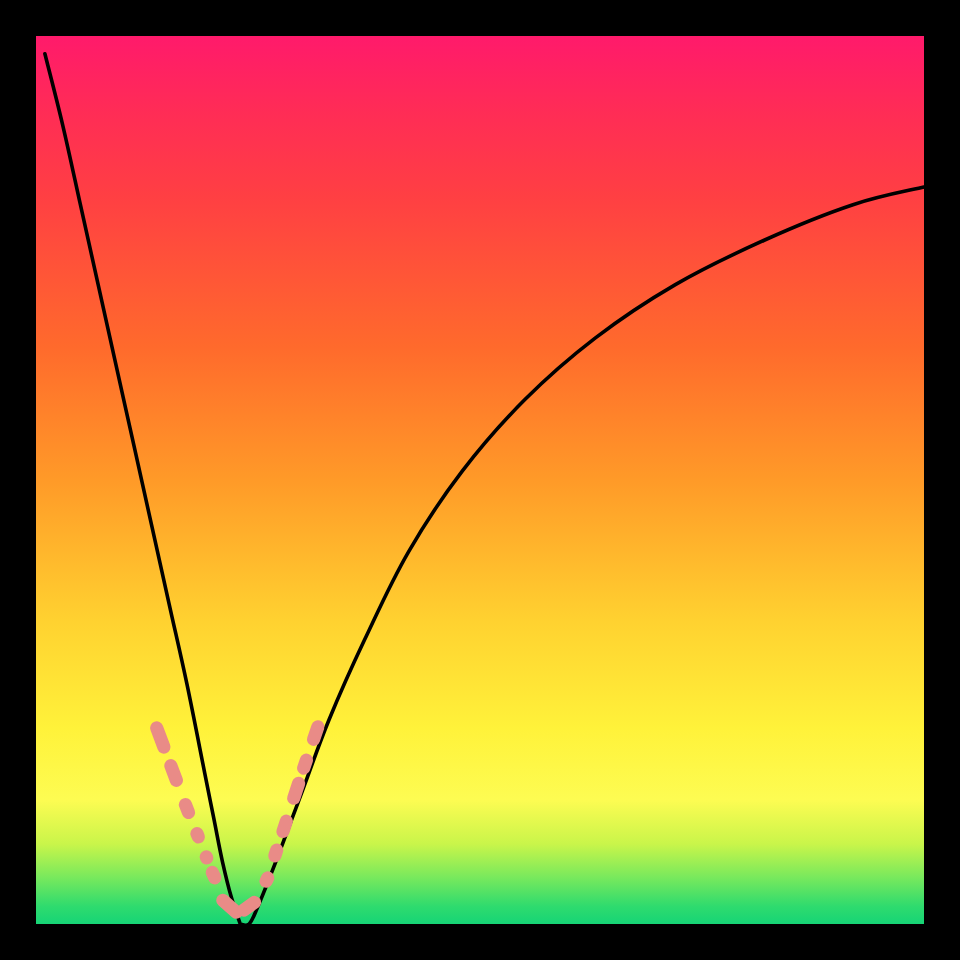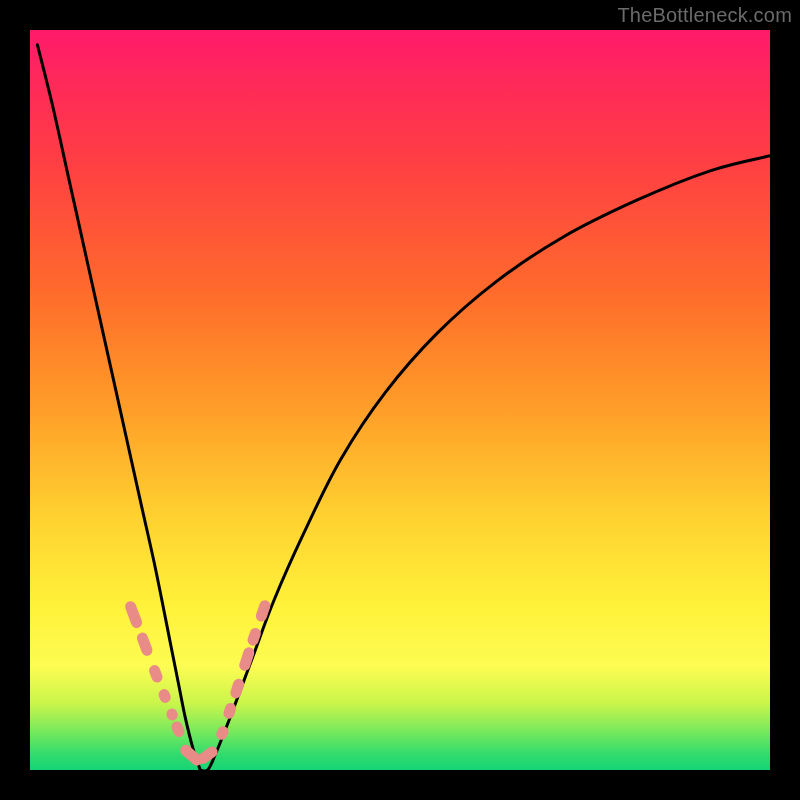--- a/index.html
+++ b/index.html
@@ -66,21 +66,20 @@
   }
   
   .marker {
     fill: #e98b87;
   }
 </style>
 </head>
 <body>
 
 <div class="frame">
-  <div class="watermark">TheBottleneck.com</div>
 
   <div class="plot-area">
     <svg class="curve" viewBox="0 0 740 740">
       <path id="main-path" class="main-curve" d="M 7.4 14.800000000000068 C 10.1 25.5, 16.9 51.4, 22.2 74.0 C 27.5 96.6, 31.7 116.6, 37.0 140.6 C 42.3 164.6, 46.5 183.2, 51.8 207.2 C 57.1 231.2, 61.3 249.8, 66.6 273.8 C 71.9 297.8, 76.1 316.4, 81.4 340.4 C 86.7 364.4, 90.9 383.0, 96.2 407.0 C 101.5 431.0, 105.7 449.6, 111.0 473.6 C 116.3 497.6, 120.5 514.9, 125.8 540.2 C 131.1 565.5, 136.6 594.2, 140.6 614.2 C 144.6 634.2, 145.3 637.9, 148.0 651.2 C 150.7 664.5, 152.7 676.2, 155.4 688.2 C 158.1 700.2, 160.1 708.5, 162.8 717.8 C 165.5 727.1, 168.9 736.0, 170.2 740.0 L 170.2 740.0 C 171.5 740.0, 174.9 742.7, 177.6 740.0 C 180.3 737.3, 181.0 734.5, 185.0 725.2 C 189.0 715.9, 193.1 705.5, 199.8 688.2 C 206.5 670.9, 214.0 650.3, 222.0 629.0 C 230.0 607.7, 234.9 592.4, 244.2 569.8 C 253.5 547.2, 261.8 528.5, 273.8 503.2 C 285.8 477.9, 296.1 454.5, 310.8 429.2 C 325.5 403.9, 337.9 385.2, 355.2 362.6 C 372.5 340.0, 387.0 323.4, 407.0 303.4 C 427.0 283.4, 443.6 268.9, 466.2 251.6 C 488.8 234.3, 507.5 221.9, 532.8 207.2 C 558.1 192.5, 580.2 182.2, 606.8 170.2 C 633.4 158.2, 656.8 148.6, 680.8 140.6 C 704.8 132.6, 729.3 128.5, 740.0 125.8"></path>
       <g id="marker-group">
           <rect x="-14" y="-5.5" width="28" height="11" rx="5.5" class="marker" transform="translate(103.6,584.6) rotate(69.4)"></rect>
           <rect x="-12" y="-5.5" width="24" height="11" rx="5.5" class="marker" transform="translate(114.7,614.2) rotate(69.4)"></rect>
           <rect x="-9" y="-5.5" width="18" height="11" rx="5.5" class="marker" transform="translate(125.8,643.8) rotate(68.9)"></rect>
           <rect x="-7" y="-5.5" width="14" height="11" rx="5.5" class="marker" transform="translate(134.7,666.0) rotate(68.2)"></rect>
           <rect x="-6" y="-5.5" width="12" height="11" rx="5.5" class="marker" transform="translate(142.1,684.5) rotate(68.2)"></rect>

